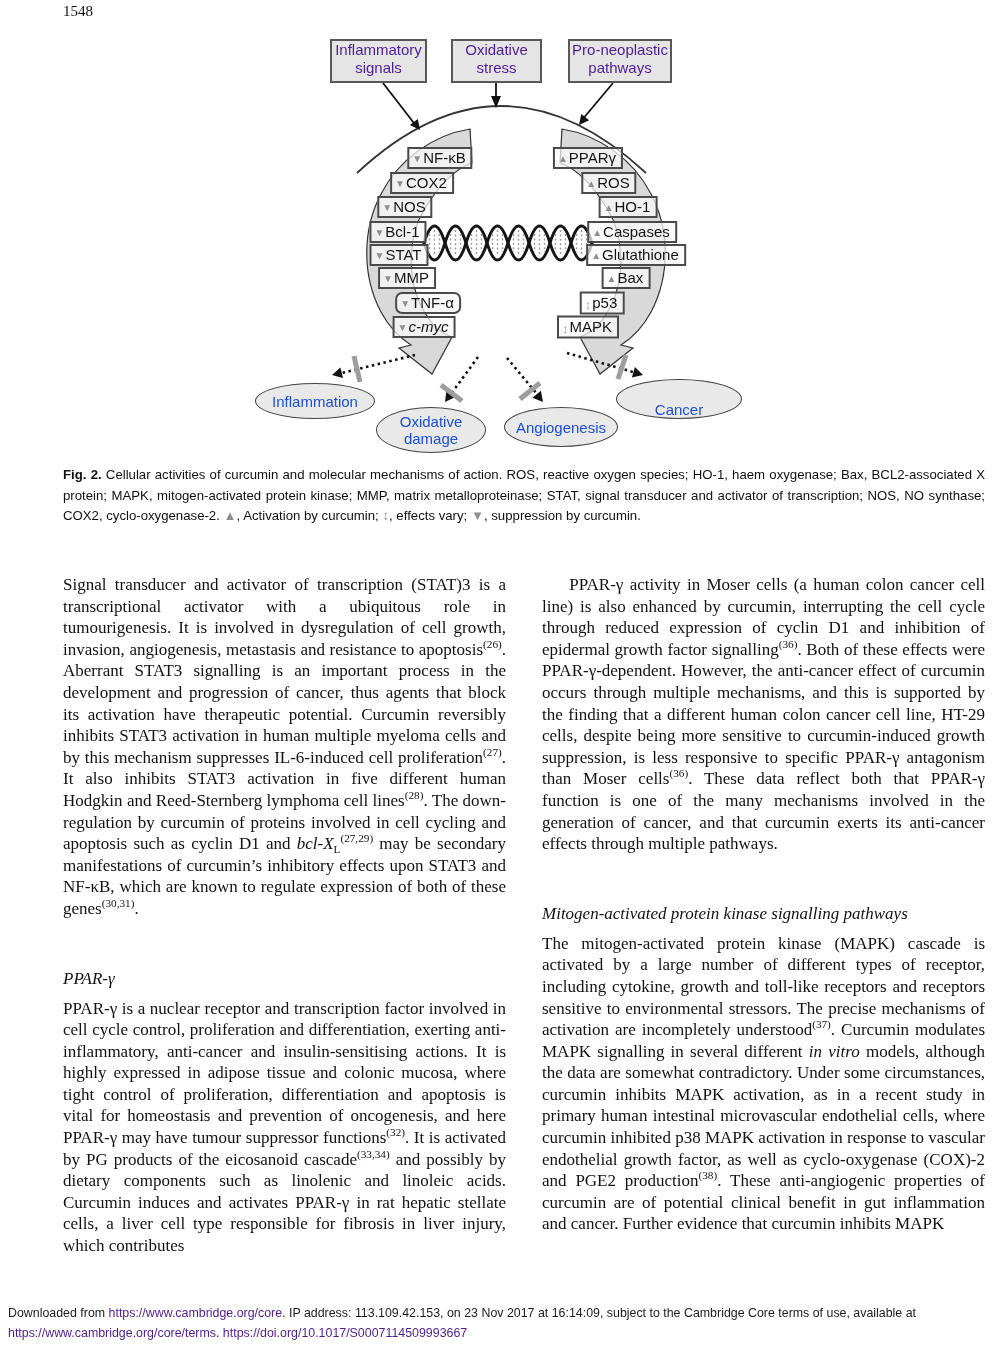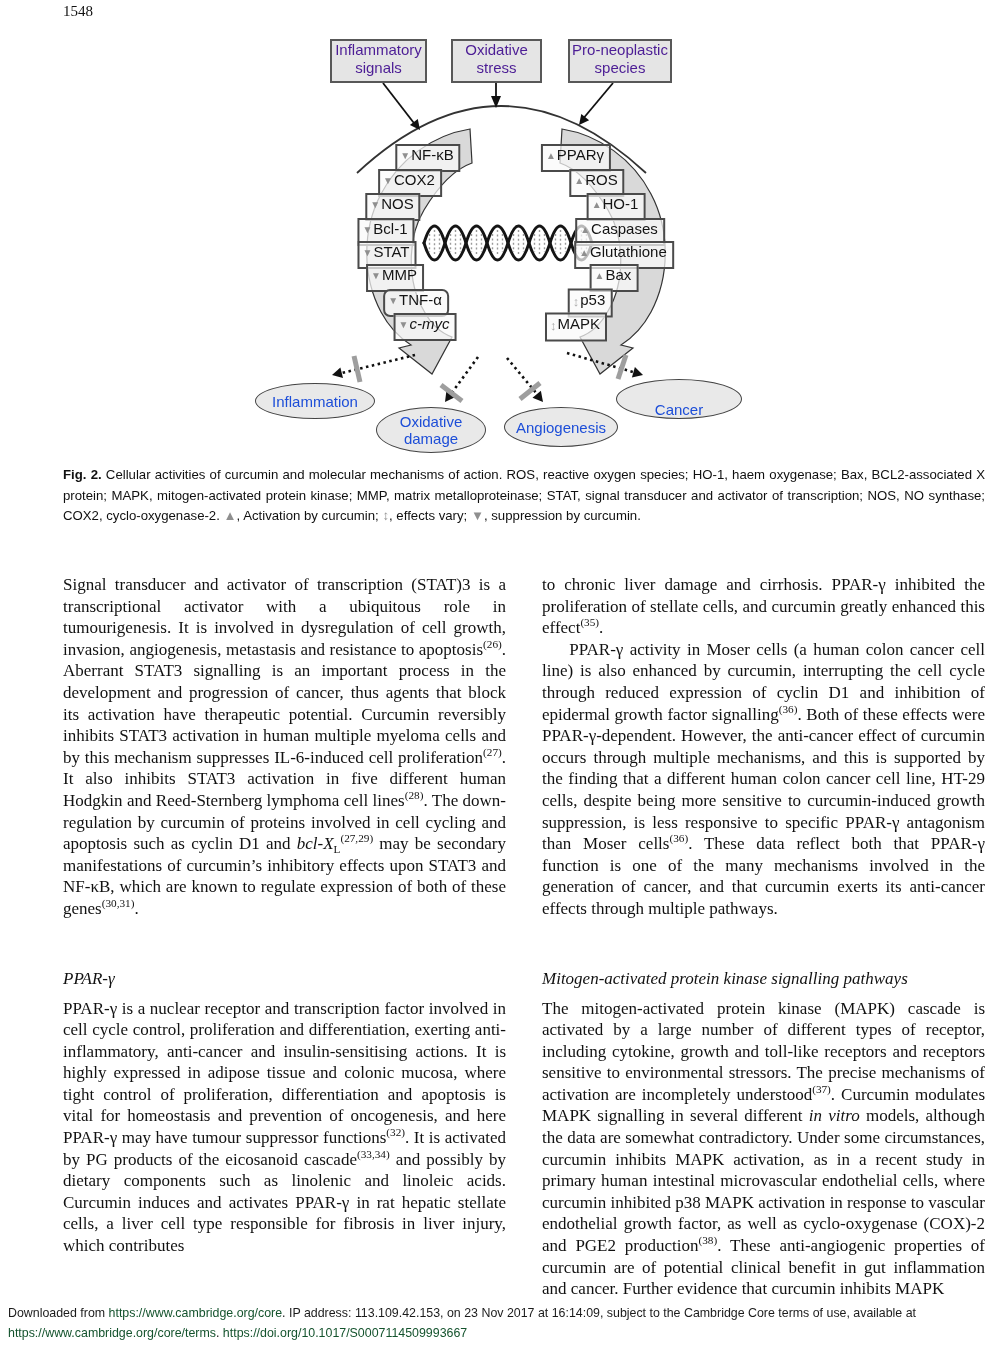--- a/index.html
+++ b/index.html
@@ -4,33 +4,33 @@
 <style>
   html,body{margin:0;padding:0;background:#fff;}
   .page{position:relative;width:1000px;height:1350px;background:#ffffff;overflow:hidden;
         font-family:"Liberation Serif",serif;color:#111;}
   
   .sup{vertical-align:super;font-size:.66em;line-height:0;}
   .sub{vertical-align:sub;font-size:.66em;line-height:0;}
   .it{font-style:italic;}
   .b{font-weight:bold;}
   .mk{color:#8f8f8f;}
-  .lk{color:#14532d;cursor:pointer;}
+  .lk{color:#4c1d95;cursor:pointer;}
   
   .pageno{position:absolute;left:63px;top:3px;font-size:15px;}
   .runhead{position:absolute;left:0;right:0;top:3px;text-align:center;font-size:15.5px;}
   
   .figure{position:absolute;left:0;top:30px;width:1000px;height:435px;
           font-family:"Liberation Sans",sans-serif;}
   .figure svg{position:absolute;left:0;top:0;}
   .topbox{position:absolute;display:flex;align-items:flex-start;justify-content:center;text-align:center;
           background:#e5e5e5;border:2px solid #585858;font-size:15px;line-height:18px;color:#4c1d95;}
   .gene{position:absolute;transform:translate(-50%,-50%);white-space:nowrap;
-        background:rgba(250,250,250,.72);border:2px solid #4a4a4a;padding:0 5px 7px 3px;
-        font-size:15px;color:#141414;}
+        background:rgba(250,250,250,.72);border:2px solid #4a4a4a;padding:0 5px 1px 3px;
+        font-size:15px;color:#141414;margin-left:12px;}
   .gmark{color:#8f8f8f;font-size:10px;vertical-align:1px;margin-right:1px;}
   .gmark.vary{font-size:13px;color:#a9a9a9;font-weight:bold;vertical-align:-1px;}
   .oval{position:absolute;display:flex;align-items:center;justify-content:center;text-align:center;
         background:#e9e9e9;border:1.6px solid #444;border-radius:50%;
         font-size:15px;line-height:17px;color:#1d4ed8;}
   
   .caption{position:absolute;left:63px;top:465px;width:922px;text-align:justify;
            font-family:"Liberation Sans",sans-serif;font-size:13.2px;line-height:20.6px;color:#101010;}
   
   .cols{position:absolute;left:63px;top:574px;width:922px;display:flex;gap:36px;}
@@ -91,31 +91,31 @@
       </g>
     </svg>
 
     <div class="topbox" style="left:330px;top:9px;width:93px;height:40px;">
         <span>Inflammatory signals</span>
       </div>
     <div class="topbox" style="left:451px;top:9px;width:87px;height:40px;">
         <span>Oxidative stress</span>
       </div>
     <div class="topbox" style="left:568px;top:9px;width:100px;height:40px;">
-        <span>Pro-neoplastic species</span>
+        <span>Pro-neoplastic pathways</span>
       </div>
 
     <div class="gene" style="left:428px;top:128px;"><span class="gmark">▼</span><span><span>NF-κB</span></span></div>
     <div class="gene" style="left:410px;top:153px;"><span class="gmark">▼</span><span><span>COX2</span></span></div>
     <div class="gene" style="left:393px;top:177px;"><span class="gmark">▼</span><span><span>NOS</span></span></div>
     <div class="gene" style="left:386px;top:202px;"><span class="gmark">▼</span><span><span>Bcl-1</span></span></div>
     <div class="gene" style="left:387px;top:225px;"><span class="gmark">▼</span><span><span>STAT</span></span></div>
     <div class="gene" style="left:395px;top:248px;"><span class="gmark">▼</span><span><span>MMP</span></span></div>
     <div class="gene" style="left:416px;top:273px;border-radius:7px;"><span class="gmark">▼</span><span><span>TNF-α</span></span></div>
-    <div class="gene" style="left:425px;top:297px;"><span class="gmark">▼</span><span><span class="it">c-myc</span></span></div>
+    <div class="gene" style="left:412px;top:297px;"><span class="gmark">▼</span><span><span class="it">c-myc</span></span></div>
 
     <div class="gene" style="left:576px;top:128px;"><span class="gmark">▲</span><span><span>PPARγ</span></span></div>
     <div class="gene" style="left:597px;top:153px;"><span class="gmark">▲</span><span><span>ROS</span></span></div>
     <div class="gene" style="left:616px;top:177px;"><span class="gmark">▲</span><span><span>HO-1</span></span></div>
     <div class="gene" style="left:620px;top:202px;"><span class="gmark">▲</span><span><span>Caspases</span></span></div>
     <div class="gene" style="left:624px;top:225px;"><span class="gmark">▲</span><span><span>Glutathione</span></span></div>
     <div class="gene" style="left:614px;top:248px;"><span class="gmark">▲</span><span><span>Bax</span></span></div>
     <div class="gene" style="left:590px;top:273px;"><span class="gmark vary">↕</span><span><span>p53</span></span></div>
     <div class="gene" style="left:576px;top:297px;"><span class="gmark vary">↕</span><span><span>MAPK</span></span></div>
 
@@ -135,21 +135,20 @@
 
   <div class="caption"><span class="b">Fig. 2.</span><span> Cellular activities of curcumin and molecular mechanisms of action. ROS, reactive oxygen species; HO-1, haem oxygenase; Bax, BCL2-associated X protein; MAPK, mitogen-activated protein kinase; MMP, matrix metalloproteinase; STAT, signal transducer and activator of transcription; NOS, NO synthase; COX2, cyclo-oxygenase-2. </span><span class="mk">▲</span><span>, Activation by curcumin; </span><span class="mk">↕</span><span>, effects vary; </span><span class="mk">▼</span><span>, suppression by curcumin.</span></div>
 
   <div class="cols">
     <div class="col">
       <p><span>Signal transducer and activator of transcription (STAT)3 is a transcriptional activator with a ubiquitous role in tumourigenesis. It is involved in dysregulation of cell growth, invasion, angiogenesis, metastasis and resistance to apoptosis</span><span class="sup">(26)</span><span>. Aberrant STAT3 signalling is an important process in the development and progression of cancer, thus agents that block its activation have therapeutic potential. Curcumin reversibly inhibits STAT3 activation in human multiple myeloma cells and by this mechanism suppresses IL-6-induced cell proliferation</span><span class="sup">(27)</span><span>. It also inhibits STAT3 activation in five different human Hodgkin and Reed-Sternberg lymphoma cell lines</span><span class="sup">(28)</span><span>. The down-regulation by curcumin of proteins involved in cell cycling and apoptosis such as cyclin D1 and </span><span class="it">bcl-X</span><span class="sub">L</span><span class="sup">(27,29)</span><span> may be secondary manifestations of curcumin’s inhibitory effects upon STAT3 and NF-κB, which are known to regulate expression of both of these genes</span><span class="sup">(30,31)</span><span>.</span></p>
       <h3 class="sect later">PPAR-γ</h3>
       <p><span>PPAR-γ is a nuclear receptor and transcription factor involved in cell cycle control, proliferation and differentiation, exerting anti-inflammatory, anti-cancer and insulin-sensitising actions. It is highly expressed in adipose tissue and colonic mucosa, where tight control of proliferation, differentiation and apoptosis is vital for homeostasis and prevention of oncogenesis, and here PPAR-γ may have tumour suppressor functions</span><span class="sup">(32)</span><span>. It is activated by PG products of the eicosanoid cascade</span><span class="sup">(33,34)</span><span> and possibly by dietary components such as linolenic and linoleic acids. Curcumin induces and activates PPAR-γ in rat hepatic stellate cells, a liver cell type responsible for fibrosis in liver injury, which contributes</span></p>
     </div>
     <div class="col">
-      <p><span>to chronic liver damage and cirrhosis. PPAR-γ inhibited the proliferation of stellate cells, and curcumin greatly enhanced this effect</span><span class="sup">(35)</span><span>.</span></p>
       <p class="indent"><span>PPAR-γ activity in Moser cells (a human colon cancer cell line) is also enhanced by curcumin, interrupting the cell cycle through reduced expression of cyclin D1 and inhibition of epidermal growth factor signalling</span><span class="sup">(36)</span><span>. Both of these effects were PPAR-γ-dependent. However, the anti-cancer effect of curcumin occurs through multiple mechanisms, and this is supported by the finding that a different human colon cancer cell line, HT-29 cells, despite being more sensitive to curcumin-induced growth suppression, is less responsive to specific PPAR-γ antagonism than Moser cells</span><span class="sup">(36)</span><span>. These data reflect both that PPAR-γ function is one of the many mechanisms involved in the generation of cancer, and that curcumin exerts its anti-cancer effects through multiple pathways.</span></p>
       <h3 class="sect later">Mitogen-activated protein kinase signalling pathways</h3>
       <p><span>The mitogen-activated protein kinase (MAPK) cascade is activated by a large number of different types of receptor, including cytokine, growth and toll-like receptors and receptors sensitive to environmental stressors. The precise mechanisms of activation are incompletely understood</span><span class="sup">(37)</span><span>. Curcumin modulates MAPK signalling in several different </span><span class="it">in vitro</span><span> models, although the data are somewhat contradictory. Under some circumstances, curcumin inhibits MAPK activation, as in a recent study in primary human intestinal microvascular endothelial cells, where curcumin inhibited p38 MAPK activation in response to vascular endothelial growth factor, as well as cyclo-oxygenase (COX)-2 and PGE2 production</span><span class="sup">(38)</span><span>. These anti-angiogenic properties of curcumin are of potential clinical benefit in gut inflammation and cancer. Further evidence that curcumin inhibits MAPK</span></p>
     </div>
   </div>
 
   <div class="footer">
     <div><span>Downloaded from </span><span class="lk">https://www.cambridge.org/core</span><span>. IP address: 113.109.42.153, on 23 Nov 2017 at 16:14:09, subject to the Cambridge Core terms of use, available at</span></div>
     <div><span class="lk">https://www.cambridge.org/core/terms</span><span>. </span><span class="lk">https://doi.org/10.1017/S0007114509993667</span></div>
   </div>

